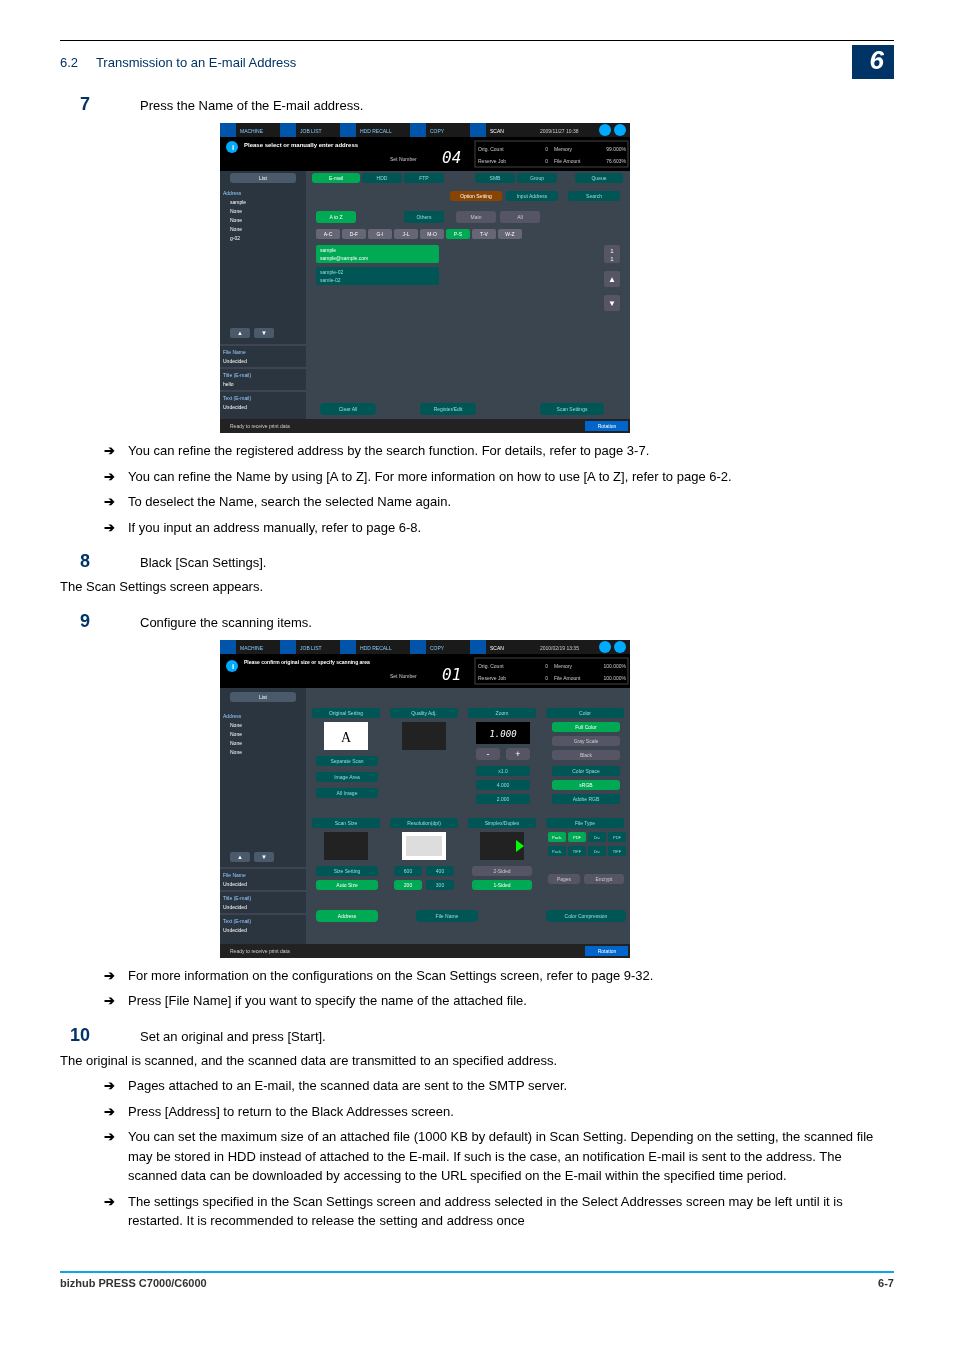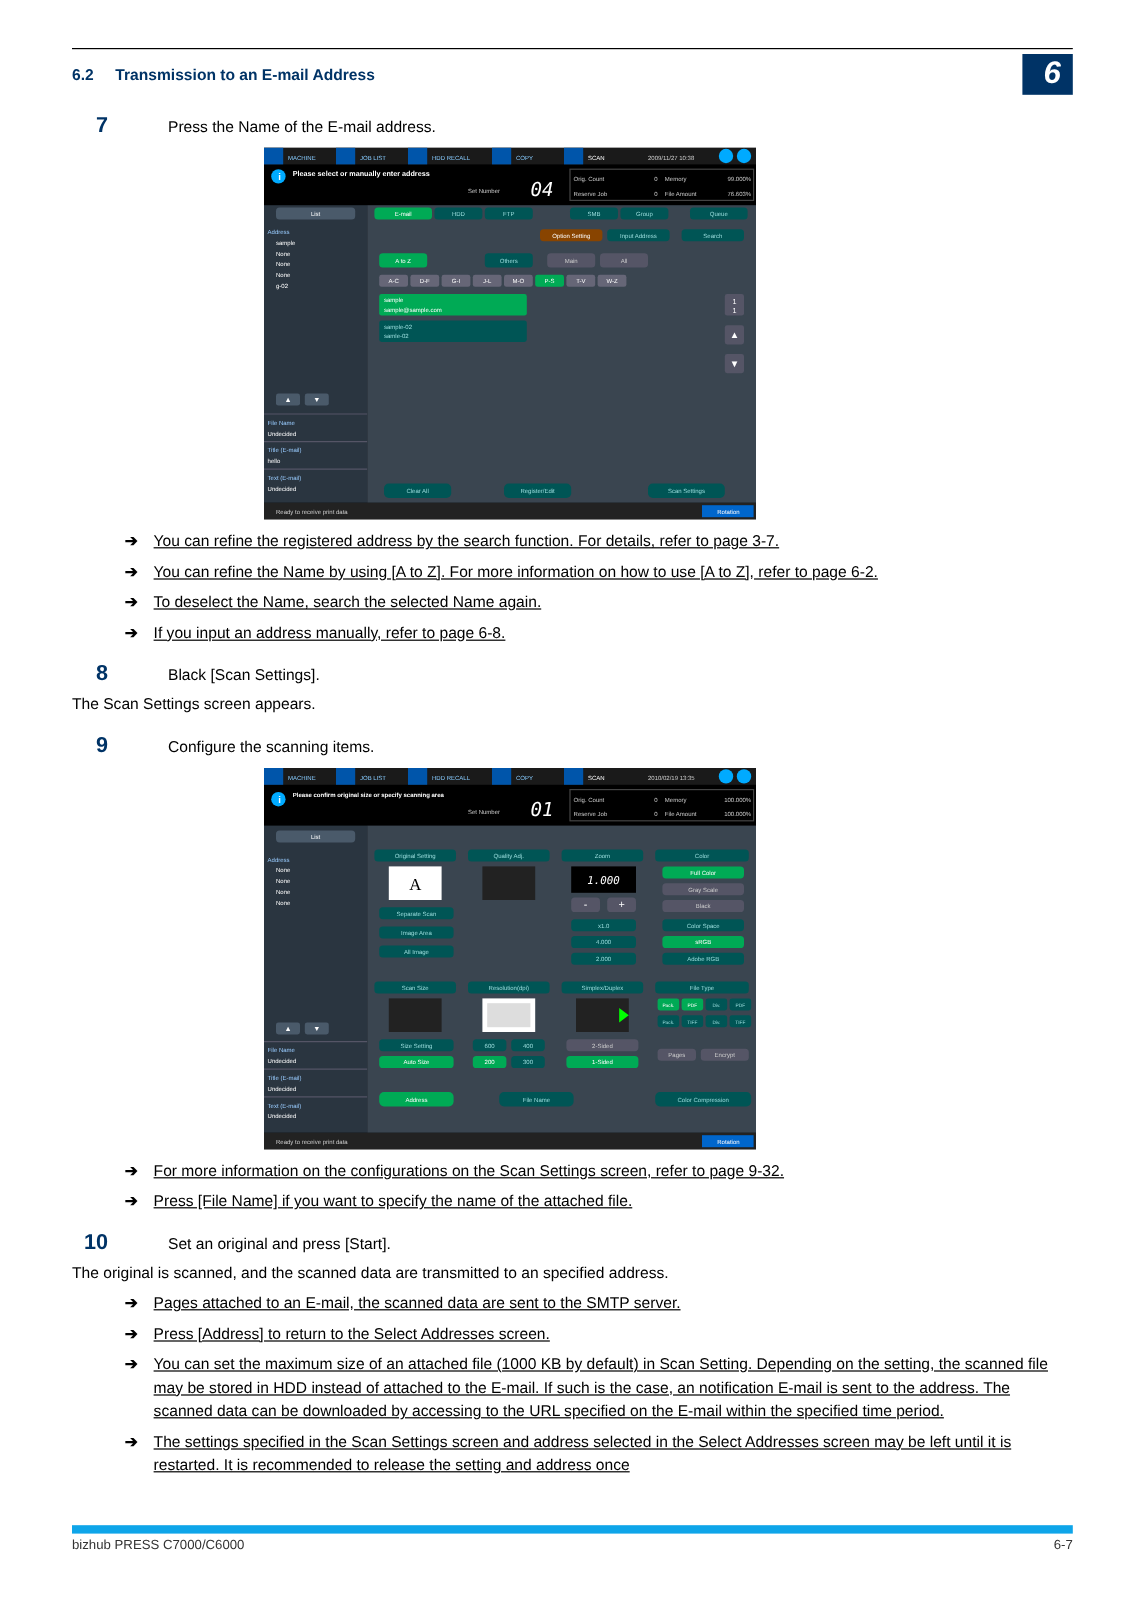--- a/index.html
+++ b/index.html
@@ -13,21 +13,21 @@
   }
   .header {
     display: flex;
     justify-content: space-between;
     align-items: center;
     border-top: 1px solid #000;
     padding-top: 4px;
     margin-bottom: 15px;
   }
   .header-left {
-    font-weight: bold;
+    font-weight: normal;
     color: #003366;
     font-size: 13px;
   }
   .chapter-badge {
     background: #003366;
     color: #fff;
     font-size: 26px;
     font-weight: bold;
     font-style: italic;
     padding: 2px 10px 6px 18px;
@@ -64,38 +64,38 @@
     margin-top: 6px;
     line-height: 1.5;
   }
   .arrow {
     width: 24px;
     flex-shrink: 0;
     font-weight: bold;
   }
   .arrow-text {
     flex: 1;
-    text-decoration: underline;
   }
   .screenshot {
     margin-left: 160px;
     margin-top: 8px;
     margin-bottom: 8px;
   }
   .screenshot svg {
     display: block;
   }
   .footer {
     display: flex;
     justify-content: space-between;
     font-size: 11px;
     color: #333;
-    border-top: 7px solid #0ea5e9;
+    border-top: 2px solid #0ea5e9;
     padding-top: 4px;
     margin-top: 40px;
+    font-weight: bold;
   }
 </style>
 </head>
 <body>
 
 <div class="header">
   <div class="header-left">
     <span>6.2</span>
     &nbsp;&nbsp;&nbsp;
     <span>Transmission to an E-mail Address</span>
@@ -456,21 +456,21 @@
   <div class="step-num">10</div>
   <div class="step-body">Set an original and press [Start].</div>
 </div>
 <div class="desc-line">The original is scanned, and the scanned data are transmitted to an specified address.</div>
 <div class="arrow-line">
     <div class="arrow">➔</div>
     <div class="arrow-text">Pages attached to an E-mail, the scanned data are sent to the SMTP server.</div>
   </div>
 <div class="arrow-line">
     <div class="arrow">➔</div>
-    <div class="arrow-text">Press [Address] to return to the Select Addresses screen.</div>
+    <div class="arrow-text">Press [Address] to return to the Black Addresses screen.</div>
   </div>
 <div class="arrow-line">
     <div class="arrow">➔</div>
     <div class="arrow-text"> You can set the maximum size of an attached file (1000 KB by default) in Scan Setting. Depending on the setting, the scanned file may be stored in HDD instead of attached to the E-mail. If such is the case, an notification E-mail is sent to the address. The scanned data can be downloaded by accessing to the URL specified on the E-mail within the specified time period.</div>
   </div>
 <div class="arrow-line">
     <div class="arrow">➔</div>
     <div class="arrow-text">The settings specified in the Scan Settings screen and address selected in the Select Addresses screen may be left until it is restarted. It is recommended to release the setting and address once</div>
   </div>
 

